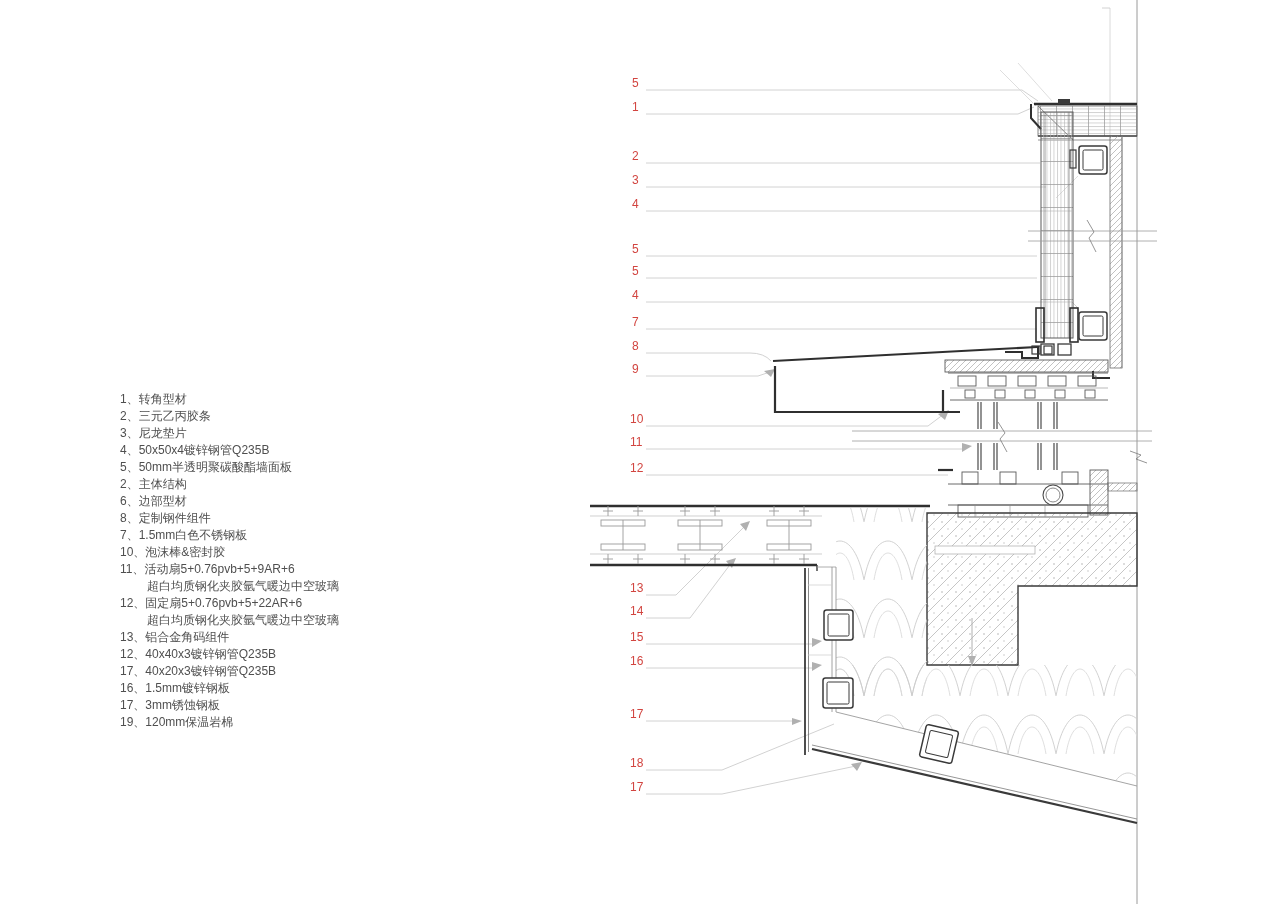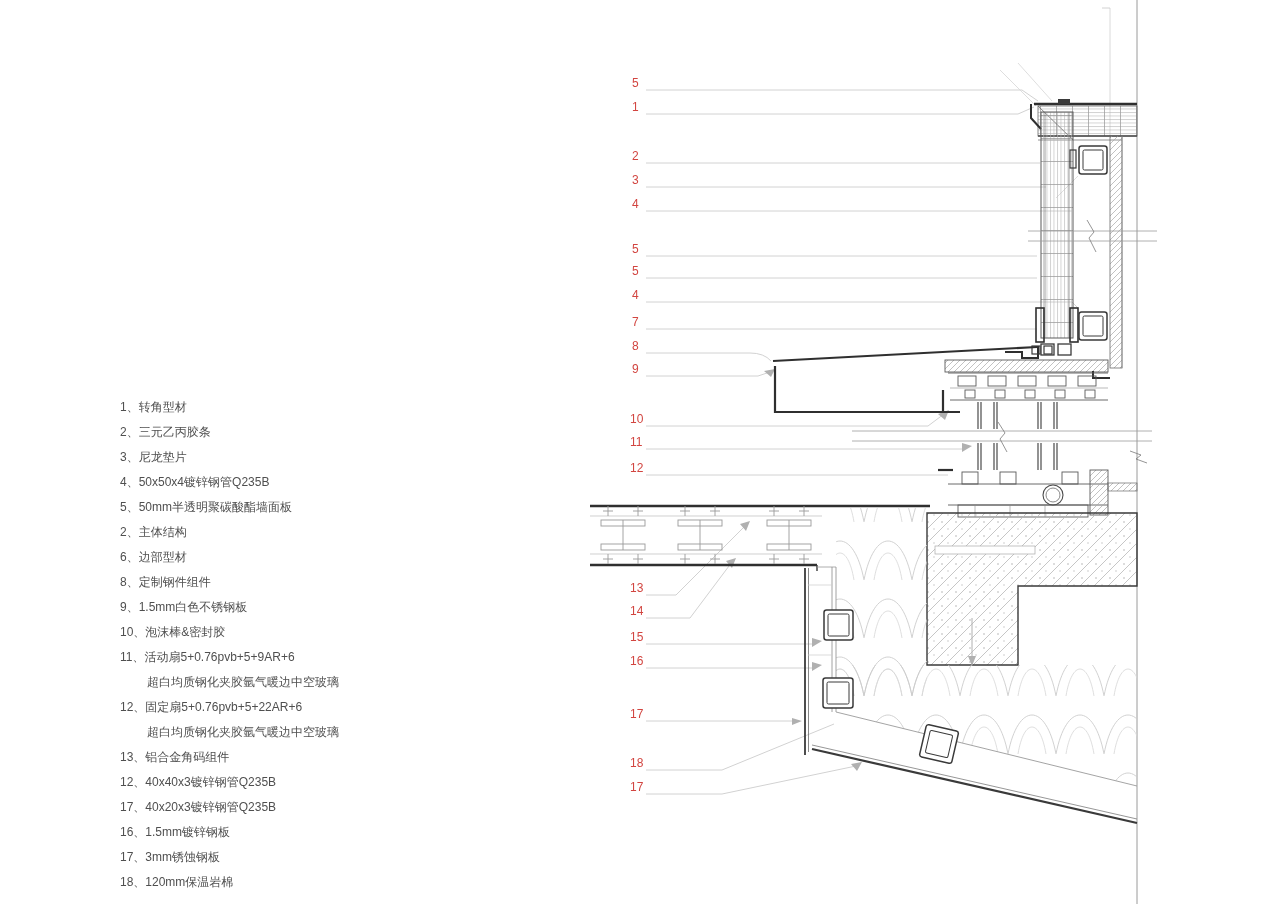--- a/index.html
+++ b/index.html
@@ -1,49 +1,49 @@
 <!DOCTYPE html>
 <html><head>
 <meta charset="utf-8">
 <style>
   html,body{margin:0;padding:0;background:#ffffff;}
   .canvas{position:relative;width:1280px;height:904px;background:#ffffff;overflow:hidden;
           font-family:"Liberation Sans", sans-serif;}
   .legend{position:absolute;left:120px;top:391px;color:#4f4f4f;font-size:12px;}
-  .legend .legend-line{height:17px;line-height:17px;white-space:nowrap;margin-top:8px;}
+  .legend .legend-line{height:17px;line-height:17px;white-space:nowrap;}
   .legend .indent{padding-left:27px;text-align:center;}
   svg.drawing{position:absolute;left:0;top:0;}
   text.callout{font-family:"Liberation Sans", sans-serif;font-size:12px;fill:#d24540;}
 </style>
 </head>
 <body>
 
 <div class="canvas">
 
   <div class="legend">
     <div class="legend-line">1、转角型材</div>
     <div class="legend-line">2、三元乙丙胶条</div>
     <div class="legend-line">3、尼龙垫片</div>
     <div class="legend-line">4、50x50x4镀锌钢管Q235B</div>
     <div class="legend-line">5、50mm半透明聚碳酸酯墙面板</div>
     <div class="legend-line">2、主体结构</div>
     <div class="legend-line">6、边部型材</div>
     <div class="legend-line">8、定制钢件组件</div>
-    <div class="legend-line">9、1.5mm白色不锈钢板</div>
+    <div class="legend-line">7、1.5mm白色不锈钢板</div>
     <div class="legend-line">10、泡沫棒&amp;密封胶</div>
     <div class="legend-line">11、活动扇5+0.76pvb+5+9AR+6</div>
     <div class="legend-line indent">超白均质钢化夹胶氩气暖边中空玻璃</div>
     <div class="legend-line">12、固定扇5+0.76pvb+5+22AR+6</div>
     <div class="legend-line indent">超白均质钢化夹胶氩气暖边中空玻璃</div>
     <div class="legend-line">13、铝合金角码组件</div>
     <div class="legend-line">12、40x40x3镀锌钢管Q235B</div>
     <div class="legend-line">17、40x20x3镀锌钢管Q235B</div>
     <div class="legend-line">16、1.5mm镀锌钢板</div>
     <div class="legend-line">17、3mm锈蚀钢板</div>
-    <div class="legend-line">18、120mm保温岩棉</div>
+    <div class="legend-line">19、120mm保温岩棉</div>
   </div>
 
   <svg class="drawing" width="1280" height="904" viewBox="0 0 1280 904">
     <defs>
       <pattern id="pv" width="3.5" height="23" patternUnits="userSpaceOnUse">
         <line x1="0.5" y1="0" x2="0.5" y2="23" stroke="#b0b0b0" stroke-width="0.6"></line>
         <line x1="0" y1="0.5" x2="3.5" y2="0.5" stroke="#9a9a9a" stroke-width="0.7"></line>
       </pattern>
       <pattern id="ph" width="16" height="3.5" patternUnits="userSpaceOnUse">
         <line x1="0" y1="0.5" x2="16" y2="0.5" stroke="#b0b0b0" stroke-width="0.6"></line>

